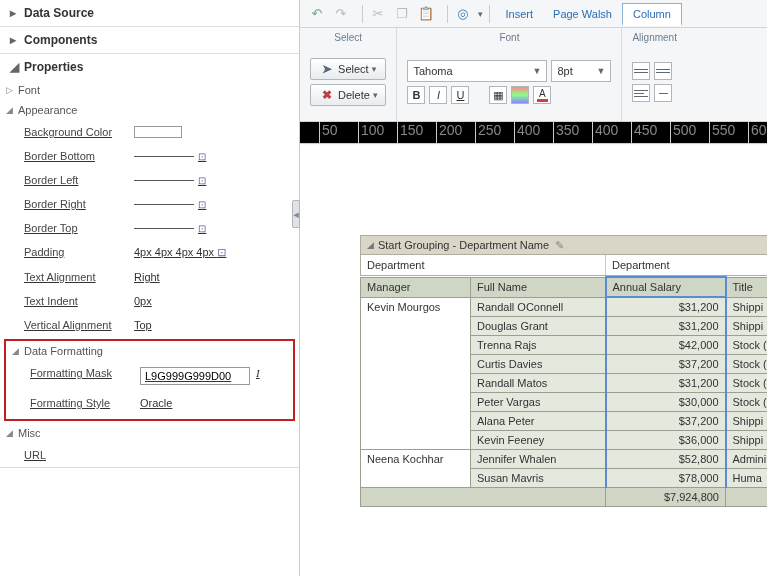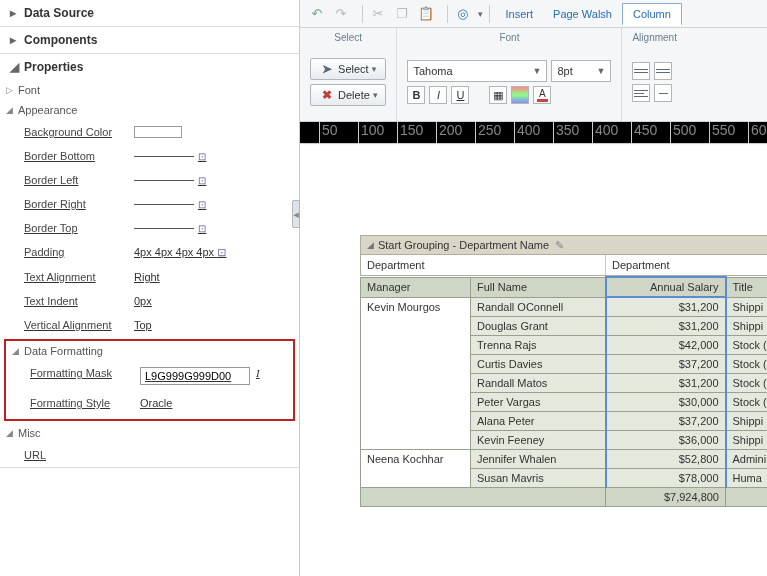--- a/index.html
+++ b/index.html
@@ -61,21 +61,21 @@
 .group-band .tri { color: #777; margin-right: 4px; font-size: 9px; }
 .group-band .pencil { margin-left: 6px; color: #888; }
 
 
 .hdr-row { display: flex; background: #fff; border-left: 1px solid #b0ad9e; border-right: 1px solid #b0ad9e; border-bottom: 1px solid #b0ad9e; }
 .hdr-cell { padding: 4px 6px; color: #333; border-right: 1px solid #d0ccbc; white-space: nowrap; overflow: hidden; }
 
 
 .data-table { border-collapse: collapse; width: 100%; }
 .data-table th { background: #cfd6c6; border: 1px solid #9aa090; padding: 3px 6px; text-align: left; font-weight: normal; color: #333; }
-.data-table th.num { text-align: right; }
+.data-table th.num { text-align: left; }
 .data-table td { background: #e4e8dd; border: 1px solid #9aa090; padding: 3px 6px; color: #333; white-space: nowrap; }
 .data-table td.mgr { background: #fff; vertical-align: top; }
 .data-table td.sal { text-align: right; border-left: 2px solid #5a8dd0; border-right: 2px solid #5a8dd0; }
 .data-table .sal-head { border: 2px solid #5a8dd0; text-align: right; }
 .data-table td.tot { text-align: right; font-weight: normal; }
 .data-table tr.total td { background: #cfd6c6; }
 
 .splitter-handle { position: absolute; left: -8px; top: 200px; width: 8px; height: 28px; background: #dfe3e7; border: 1px solid #b0b6bc; border-radius: 2px 0 0 2px; display:flex; align-items:center; justify-content:center; color:#888; }
 </style>
 </head>

